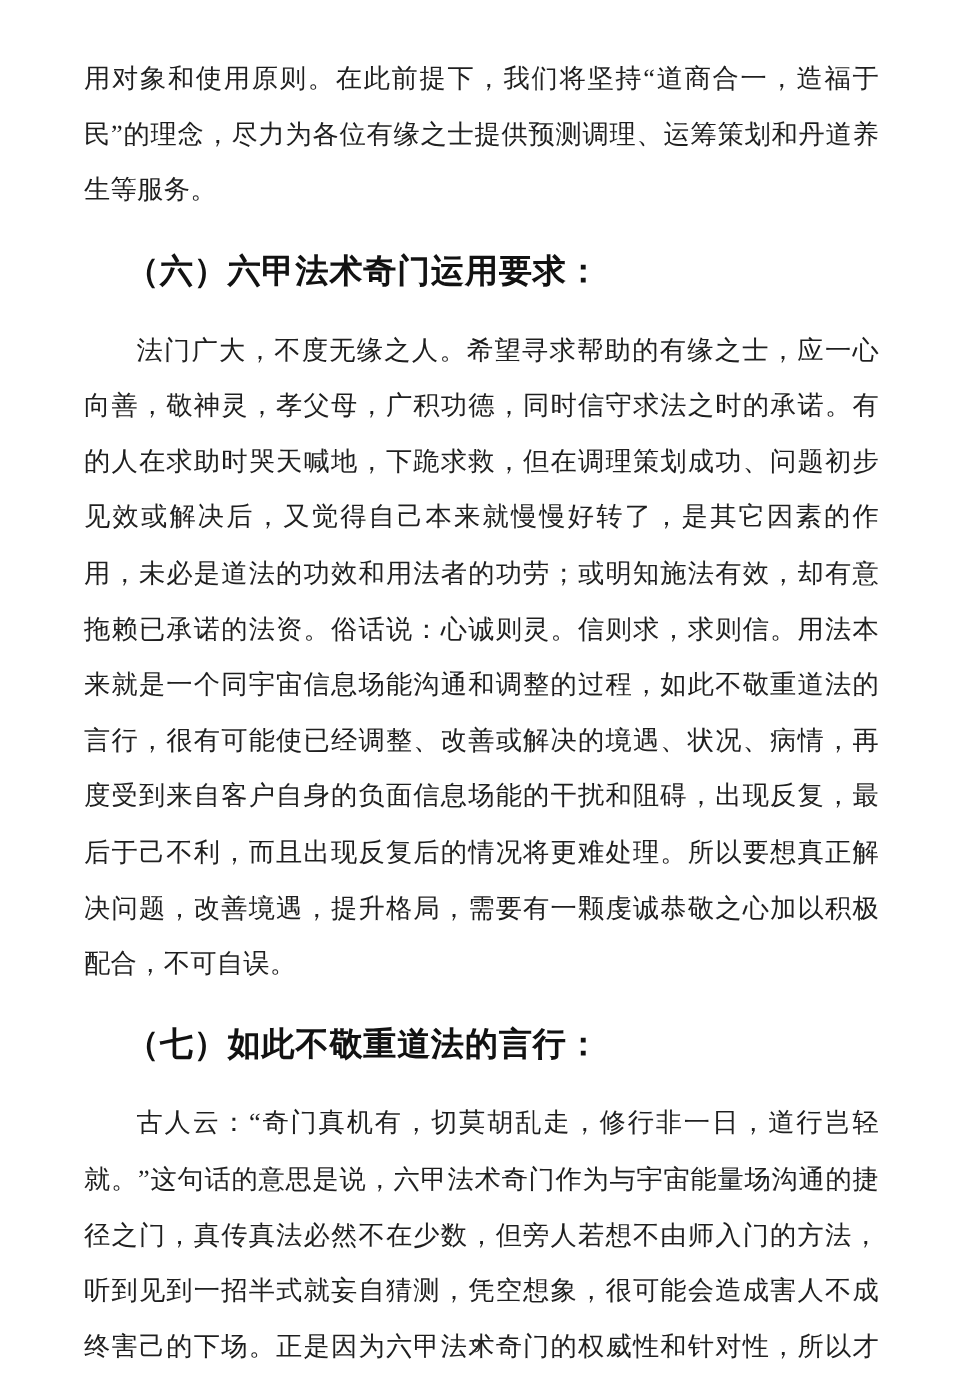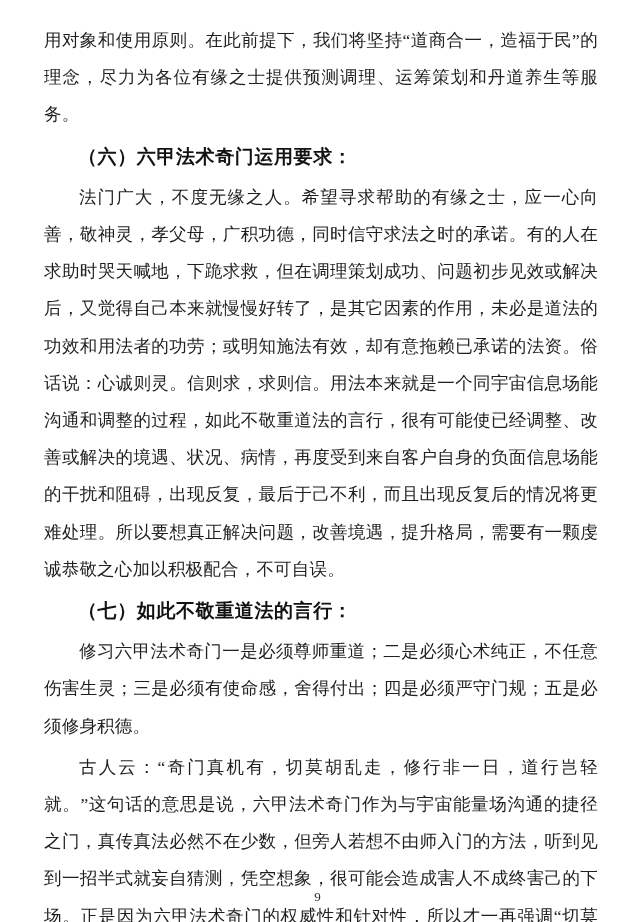--- a/index.html
+++ b/index.html
@@ -16,34 +16,34 @@
   .page {
     position: relative;
     box-sizing: border-box;
     width: 635px;
     height: 922px;
     padding: 18px 33px 0 40px;
     background: #ffffff;
     color: #1f1f1f;
   }
   .para {
-    margin: 4px;
+    margin: 16px;
     font-size: 17.5px;
     line-height: 37.2px;
     text-align: justify;
     text-justify: inter-character;
     letter-spacing: 0.2px;
     color: #1f1f1f;
   }
   .para.indent {
     text-indent: 2em;
   }
   .heading {
     margin: 0;
-    font-size: 19px;
+    font-size: 22px;
     line-height: 37.2px;
     font-weight: 700;
     text-indent: 2em;
     text-align: left;
     letter-spacing: 0.6px;
     color: #121212;
   }
   .page-number {
     position: absolute;
     top: 889px;
@@ -61,19 +61,18 @@
 <div class="page">
 
   <p class="para">用对象和使用原则。在此前提下，我们将坚持“道商合一，造福于民”的理念，尽力为各位有缘之士提供预测调理、运筹策划和丹道养生等服务。</p>
 
   <p class="heading">（六）六甲法术奇门运用要求：</p>
 
   <p class="para indent">法门广大，不度无缘之人。希望寻求帮助的有缘之士，应一心向善，敬神灵，孝父母，广积功德，同时信守求法之时的承诺。有的人在求助时哭天喊地，下跪求救，但在调理策划成功、问题初步见效或解决后，又觉得自己本来就慢慢好转了，是其它因素的作用，未必是道法的功效和用法者的功劳；或明知施法有效，却有意拖赖已承诺的法资。俗话说：心诚则灵。信则求，求则信。用法本来就是一个同宇宙信息场能沟通和调整的过程，如此不敬重道法的言行，很有可能使已经调整、改善或解决的境遇、状况、病情，再度受到来自客户自身的负面信息场能的干扰和阻碍，出现反复，最后于己不利，而且出现反复后的情况将更难处理。所以要想真正解决问题，改善境遇，提升格局，需要有一颗虔诚恭敬之心加以积极配合，不可自误。</p>
 
   <p class="heading">（七）如此不敬重道法的言行：</p>
 
-  <p class="para indent">修习六甲法术奇门一是必须尊师重道；二是必须心术纯正，不任意伤害生灵；三是必须有使命感，舍得付出；四是必须严守门规；五是必须修身积德。</p>
 
   <p class="para indent">古人云：“奇门真机有，切莫胡乱走，修行非一日，道行岂轻就。”这句话的意思是说，六甲法术奇门作为与宇宙能量场沟通的捷径之门，真传真法必然不在少数，但旁人若想不由师入门的方法，听到见到一招半式就妄自猜测，凭空想象，很可能会造成害人不成终害己的下场。正是因为六甲法术奇门的权威性和针对性，所以才一再强调“切莫胡乱走”，真心想学</p>
 
   <div class="page-number">9</div>
 
 </div>
 
 </body></html>

